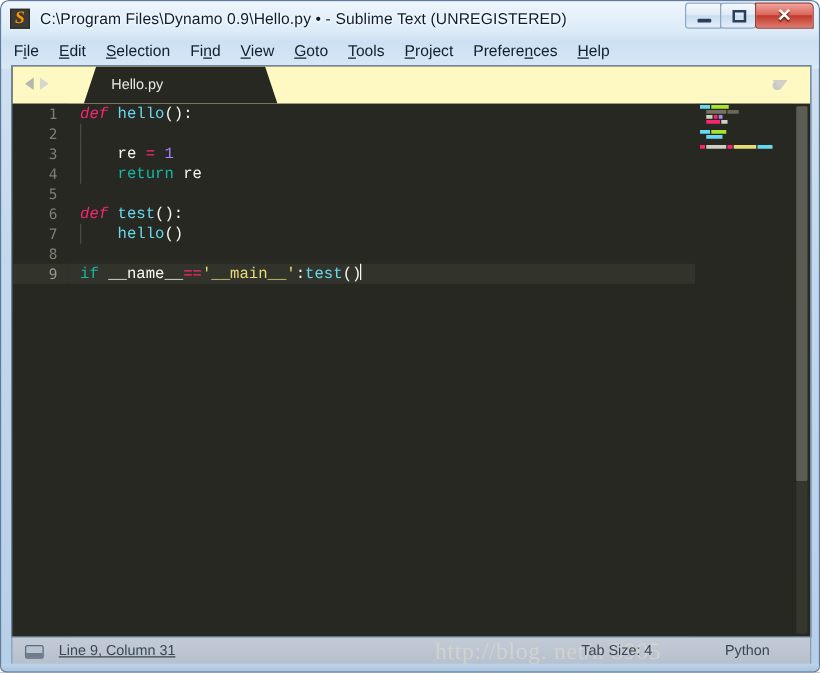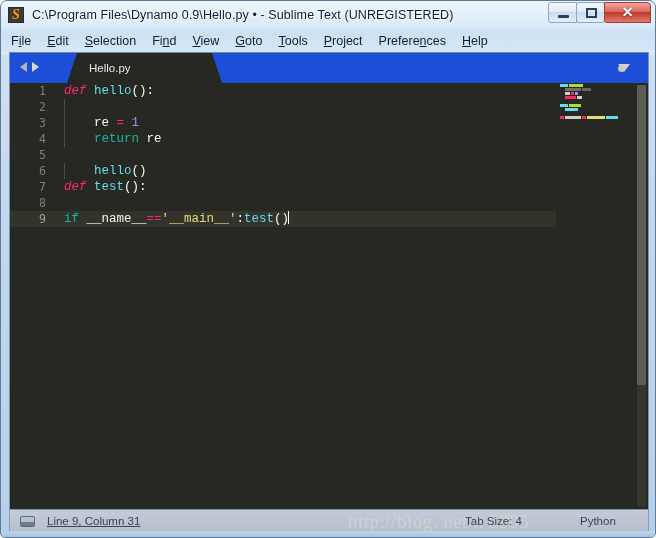--- a/index.html
+++ b/index.html
@@ -158,21 +158,21 @@
     box-sizing: border-box;
     overflow: hidden;
   }
 
   
   #tabbar {
     position: absolute;
     left: 0; top: 0;
     width: 638px;
     height: 30px;
-    background: #1d4ed8;
+    background: #fef9c3;
     overflow: hidden;
   }
   #tab-nav {
     position: absolute;
     left: 10px; top: 9px;
     display: flex;
     gap: 5px;
     align-items: center;
   }
   .nav-arrow {
@@ -468,23 +468,23 @@
         <div class="cline"><span class="t-kw">def</span><span> </span><span class="t-fn">hello</span><span class="t-plain">():</span></div>
 
         <div class="cline"><span class="indent-guide" style="left:9px"></span><span>    </span></div>
 
         <div class="cline"><span class="indent-guide" style="left:9px"></span><span>    </span><span class="t-plain">re</span><span class="t-op"> = </span><span class="t-num">1</span></div>
 
         <div class="cline"><span class="indent-guide" style="left:9px"></span><span>    </span><span class="t-kw2">return</span><span class="t-plain"> re</span></div>
 
         <div class="cline"><span></span></div>
 
+        <div class="cline"><span class="t-kw">def</span><span> </span><span class="t-fn">test</span><span class="t-plain">():</span></div>
+
         <div class="cline"><span class="indent-guide" style="left:9px"></span><span>    </span><span class="t-fn2">hello</span><span class="t-plain">()</span></div>
-
-        <div class="cline"><span class="t-kw">def</span><span> </span><span class="t-fn">test</span><span class="t-plain">():</span></div>
 
         <div class="cline"><span></span></div>
 
         <div class="cline current"><span class="t-kw2">if</span><span> </span><span class="t-plain">__name__</span><span class="t-op">==</span><span class="t-str">'__main__'</span><span class="t-plain">:</span><span class="t-fn2">test</span><span class="t-plain">()</span><span id="cursor"></span></div>
 
       </div>
 
       <div id="minimap">
         <div class="mm-row">
           <span class="mm-seg" style="width:8px;background:#66d9ef"></span>

